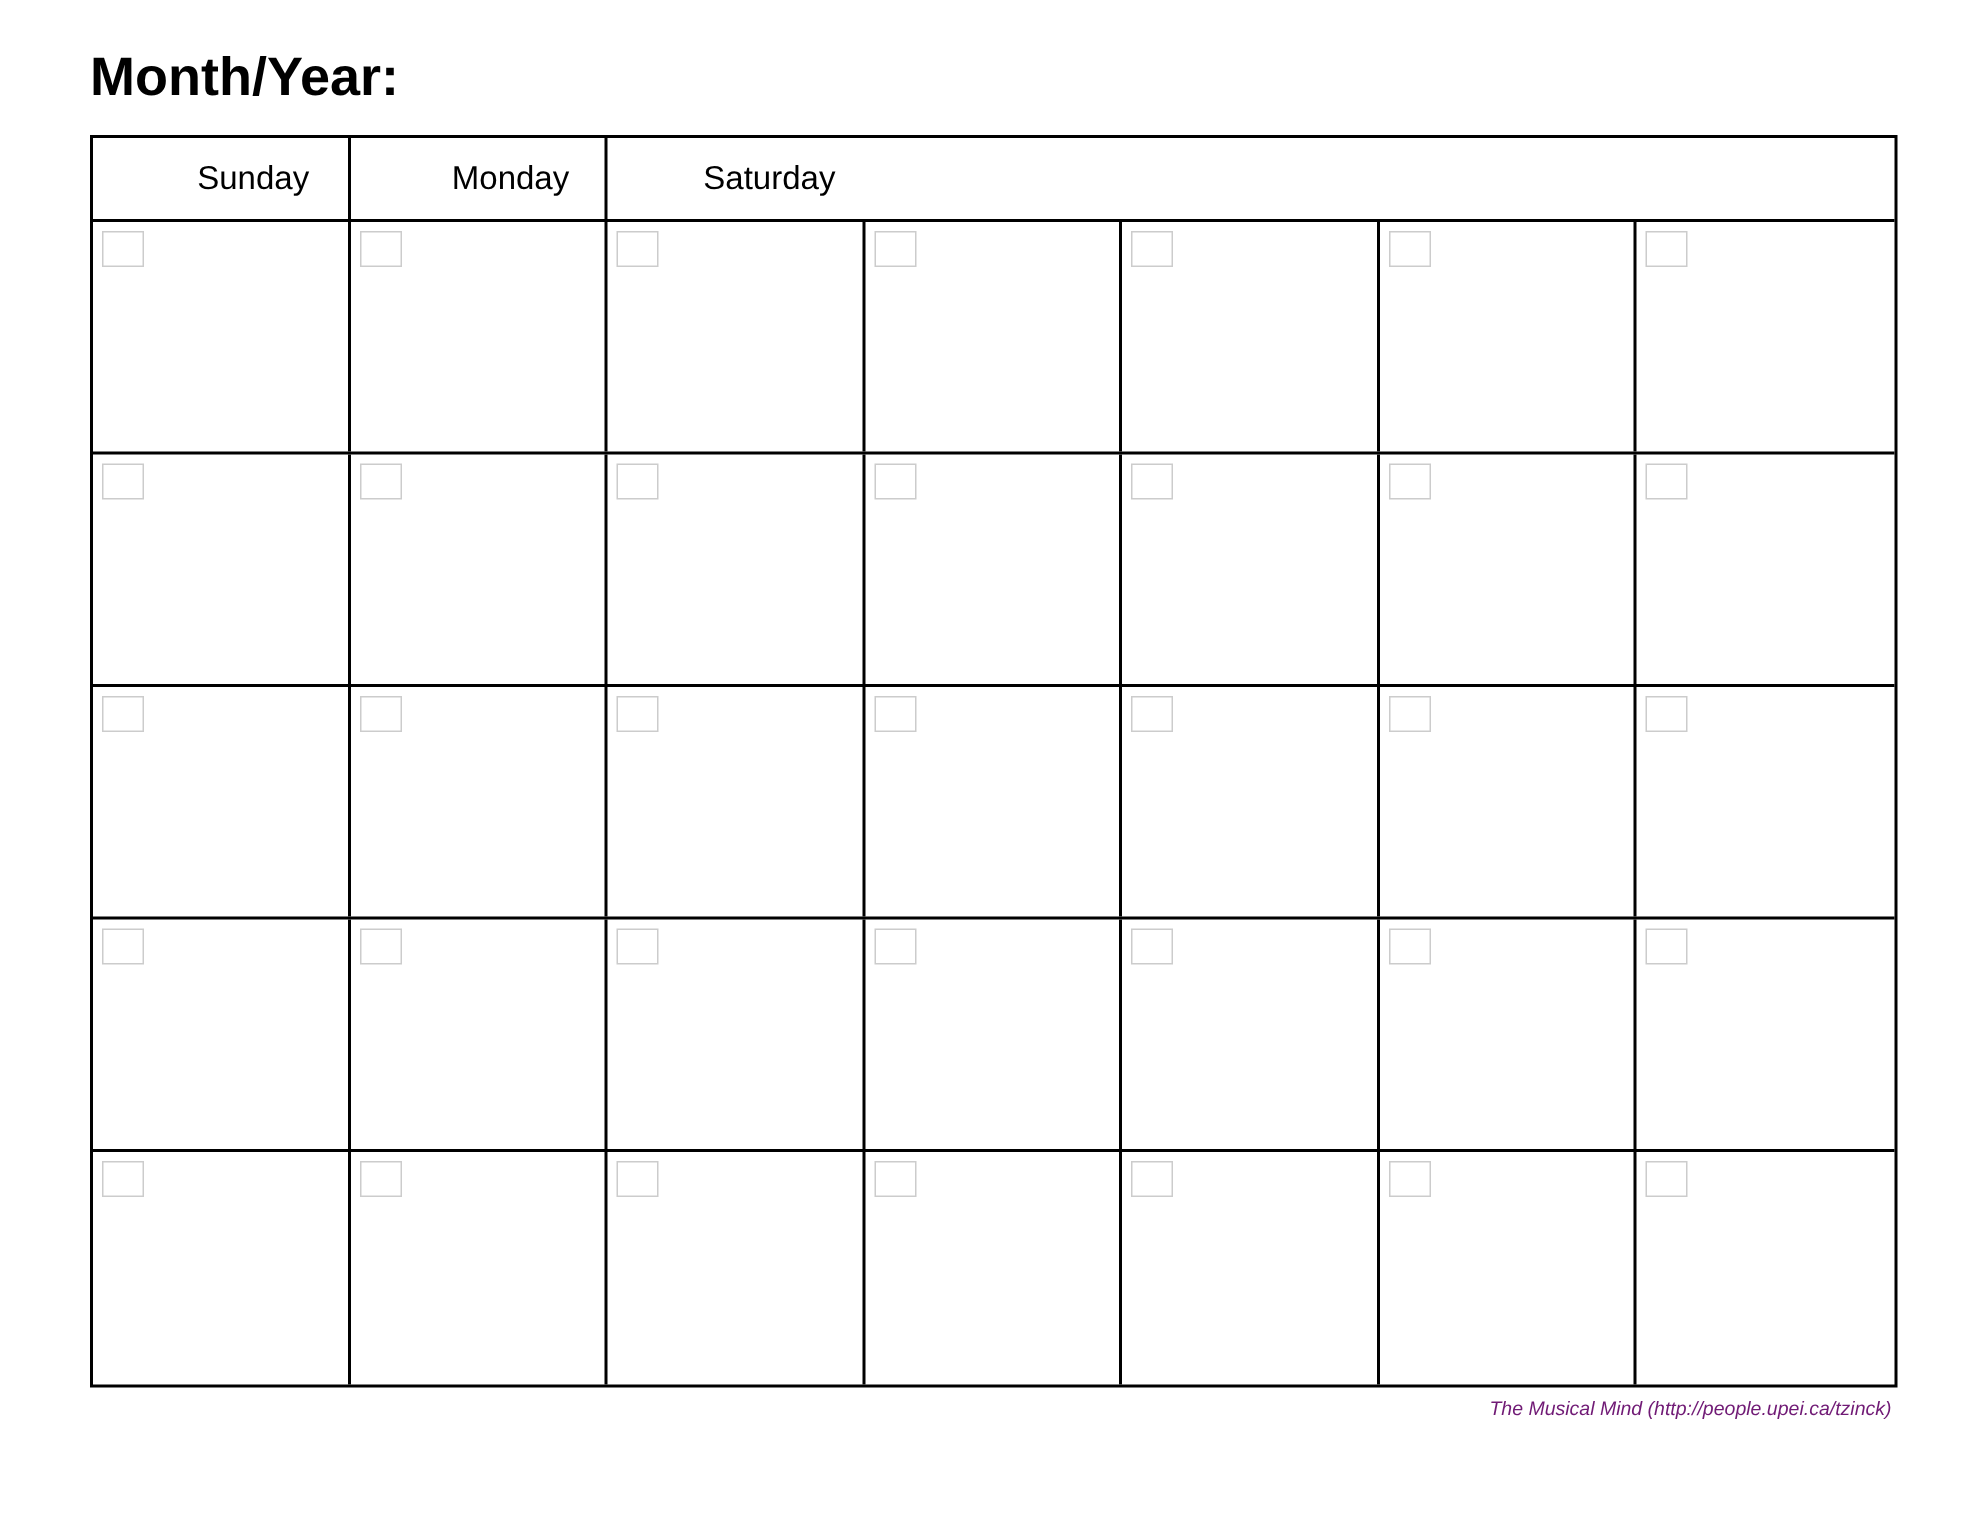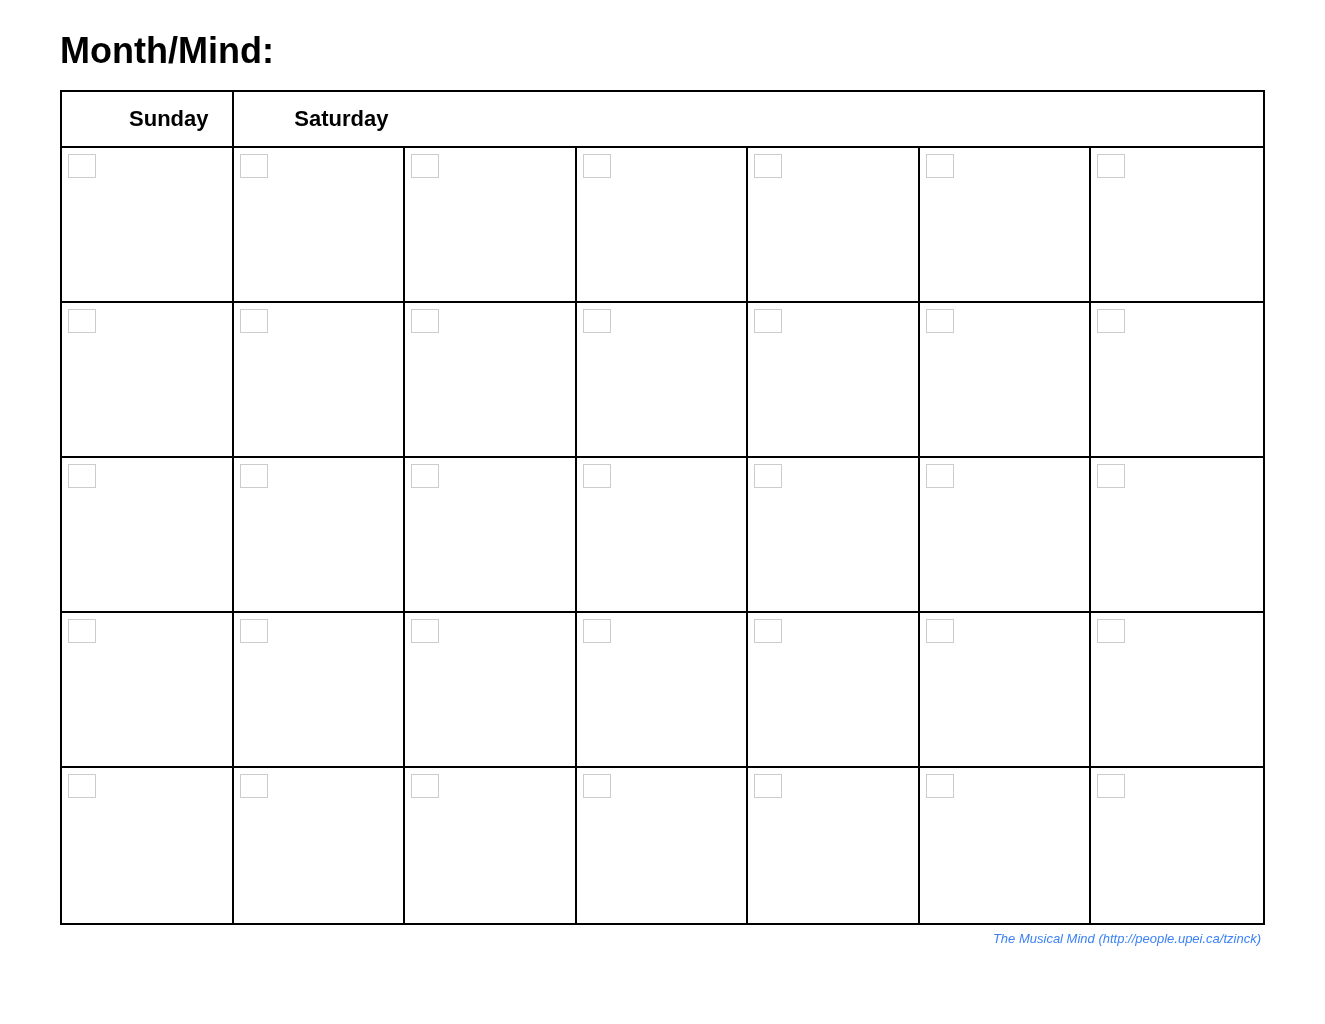--- a/index.html
+++ b/index.html
@@ -32,21 +32,21 @@
     .calendar-header {
       display: grid;
       grid-template-columns: repeat(7, 1fr);
       border-bottom: 2.5px solid #000;
     }
 
     .day-header {
       text-align: center;
       padding: 14px 8px;
       font-size: 22px;
-      font-weight: bold;
+      font-weight: normal;
       color: #000;
       border-right: 2px solid #000;
       margin-left: 44px;
     }
 
     .day-header:last-child {
       border-right: none;
     }
 
     .calendar-body {
@@ -81,34 +81,35 @@
       border: 1px solid #ccc;
       position: absolute;
       top: 6px;
       left: 6px;
     }
 
     .footer-text {
       text-align: right;
       font-size: 13px;
       font-style: italic;
-      color: #3b82f6;
+      color: #701a75;
       margin-top: 6px;
       padding-right: 4px;
     }
   </style>
 </head>
 <body>
 
-<div class="page-title">Month/Mind:</div>
+<div class="page-title">Month/Year:</div>
 
 <div class="calendar-container">
   <div class="calendar-header">
 
   <div class="day-header">Sunday</div>
+      <div class="day-header">Monday</div>
       <div class="day-header">Saturday</div>
     </div>
   <div class="calendar-body">
 
   <div class="calendar-week">
         <div class="calendar-cell">
           <div class="date-box"></div>
         </div>
         <div class="calendar-cell">
           <div class="date-box"></div>

